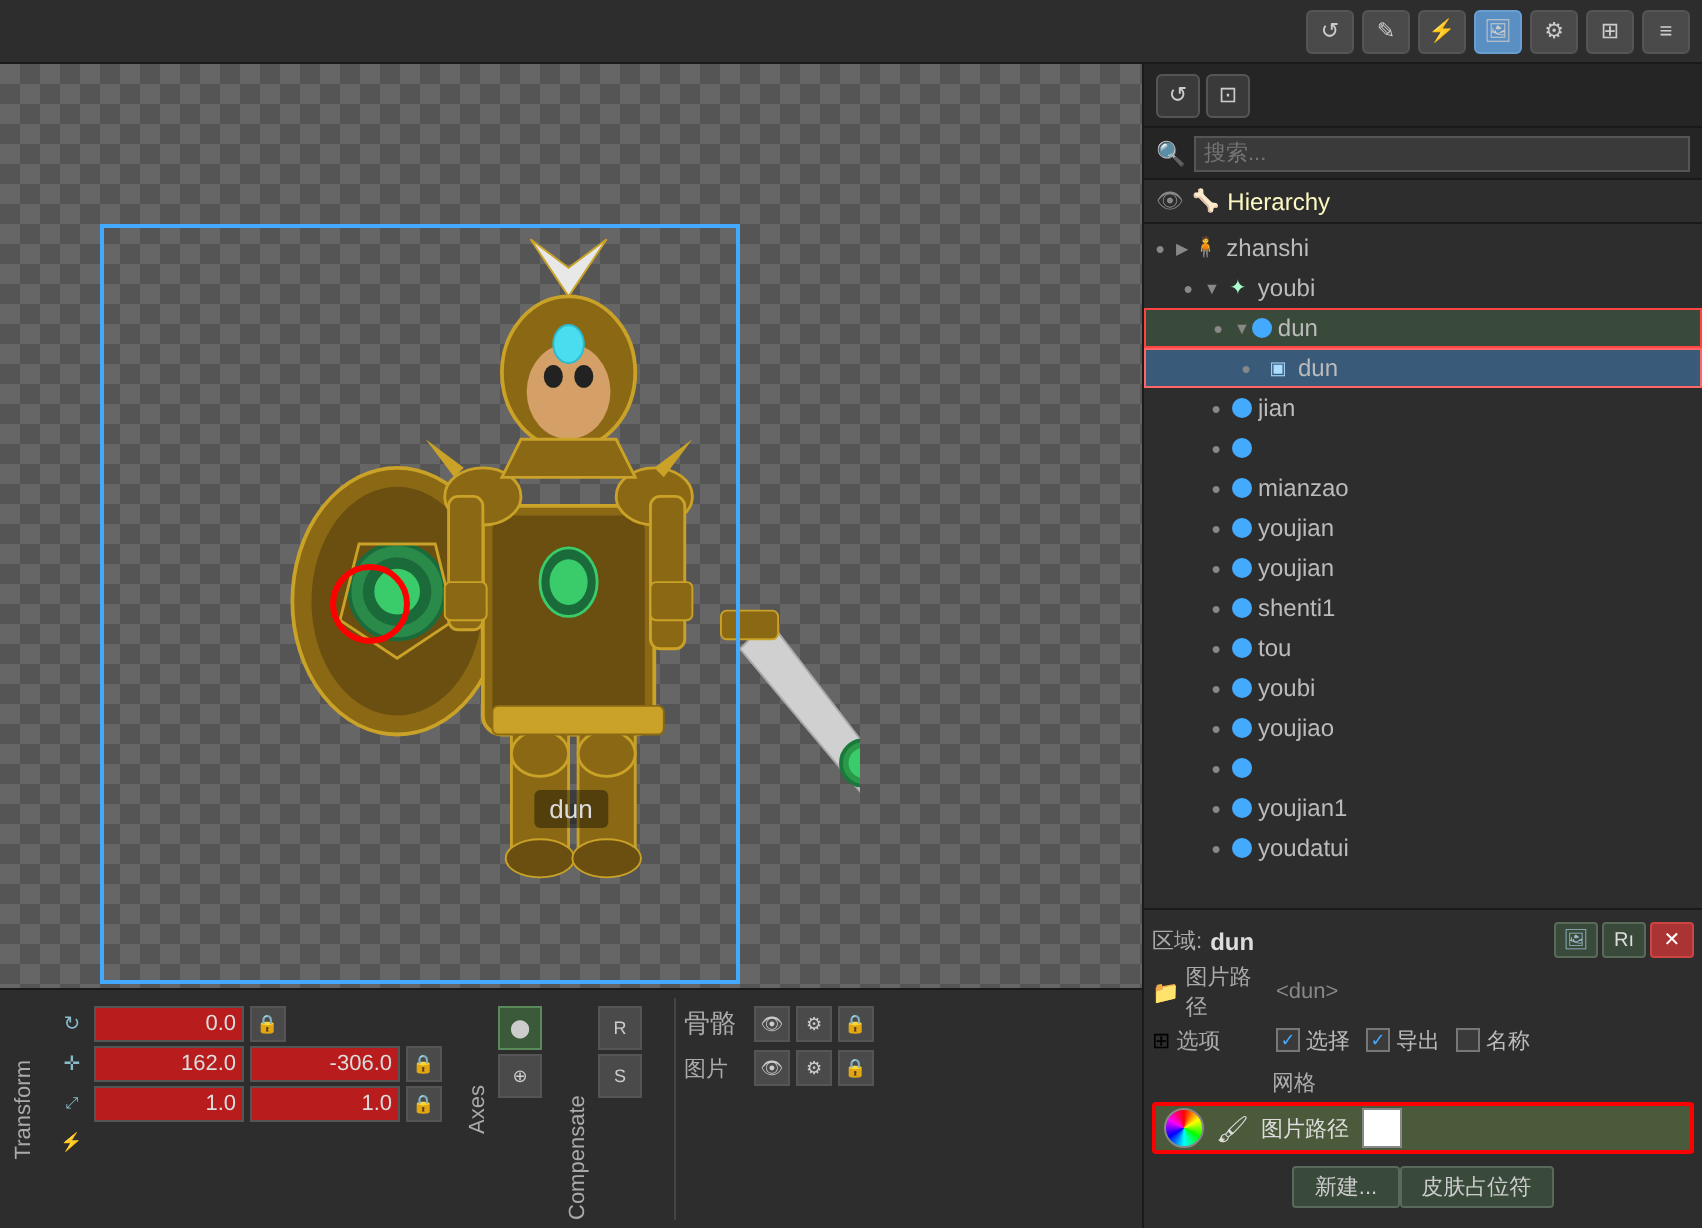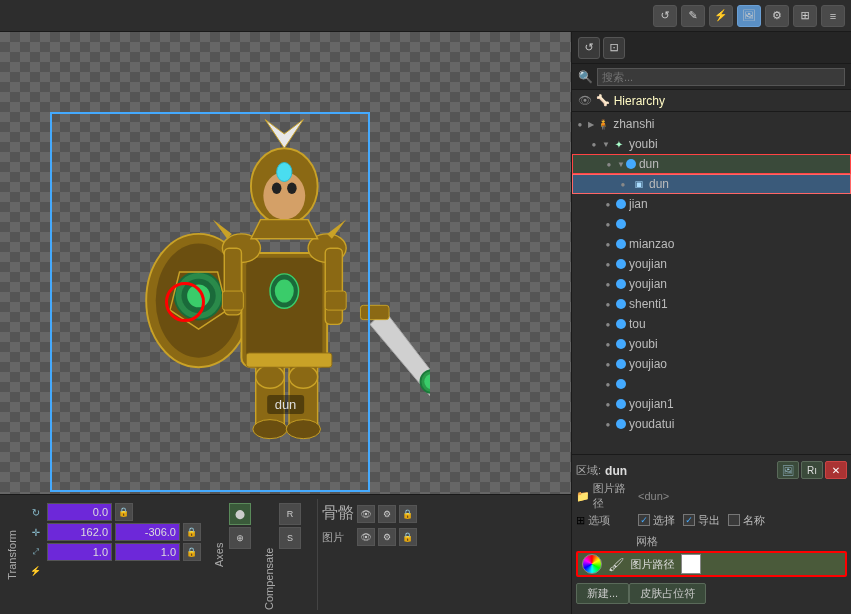--- a/index.html
+++ b/index.html
@@ -157,23 +157,23 @@
       width: 16px;
       height: 16px;
       display: flex;
       align-items: center;
       justify-content: center;
       color: #8bc;
       font-size: 10px;
     }
 
     .num-input {
-      width: 65px;
+      width: 75px;
       height: 18px;
-      background: #6d28d9;
+      background: #b91c1c;
       border: 1px solid #555;
       color: #ddd;
       font-size: 11px;
       padding: 0 3px;
       text-align: right;
     }
 
     .small-btn {
       width: 18px;
       height: 18px;
@@ -410,21 +410,21 @@
       width: 20px;
       height: 20px;
       background: #fff;
       border: 1px solid #888;
     }
 
     
     .bottom-action-row {
       display: flex;
       align-items: center;
-      justify-content: flex-start;
+      justify-content: center;
       height: 24px;
     }
 
     .action-btn {
       padding: 2px 10px;
       background: #3a4a3a;
       border: 1px solid #5a6a5a;
       color: #ccc;
       font-size: 11px;
       cursor: pointer;
@@ -606,21 +606,21 @@
           <span>Compensate</span>
         </div>
         <div style="display:flex; flex-direction:column; gap:2px; padding:4px;">
           <div class="small-btn" style="width:22px;height:22px;">R</div>
           <div class="small-btn" style="width:22px;height:22px;">S</div>
         </div>
       </div>
 
       <div style="display:flex; flex-direction:column; gap:4px; padding:4px; margin-left:8px; border-left:1px solid #444;">
         <div class="input-row">
-          <span style="color:#aaa;font-size:16px;width:32px;">骨骼</span>
+          <span style="color:#aaa;font-size:13px;width:32px;">骨骼</span>
           <div class="small-btn">👁</div>
           <div class="small-btn">⚙</div>
           <div class="small-btn">🔒</div>
         </div>
         <div class="input-row">
           <span style="color:#aaa;font-size:11px;width:32px;">图片</span>
           <div class="small-btn">👁</div>
           <div class="small-btn">⚙</div>
           <div class="small-btn">🔒</div>
         </div>

